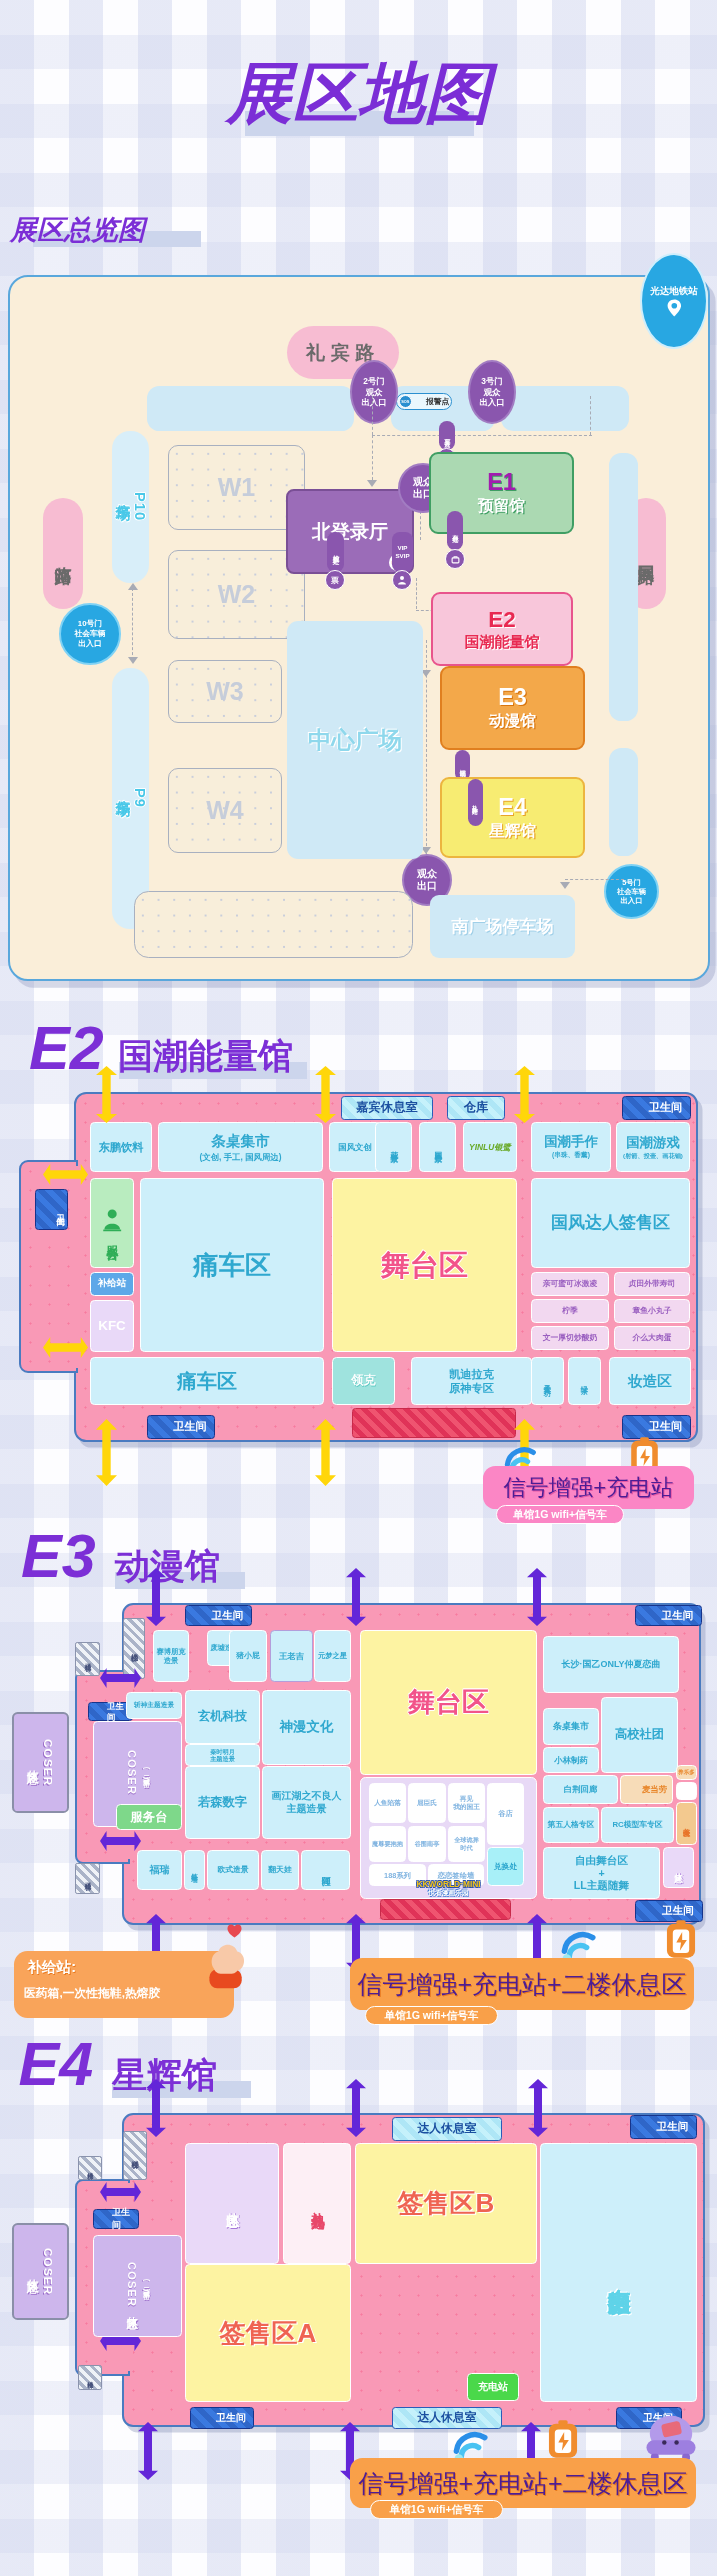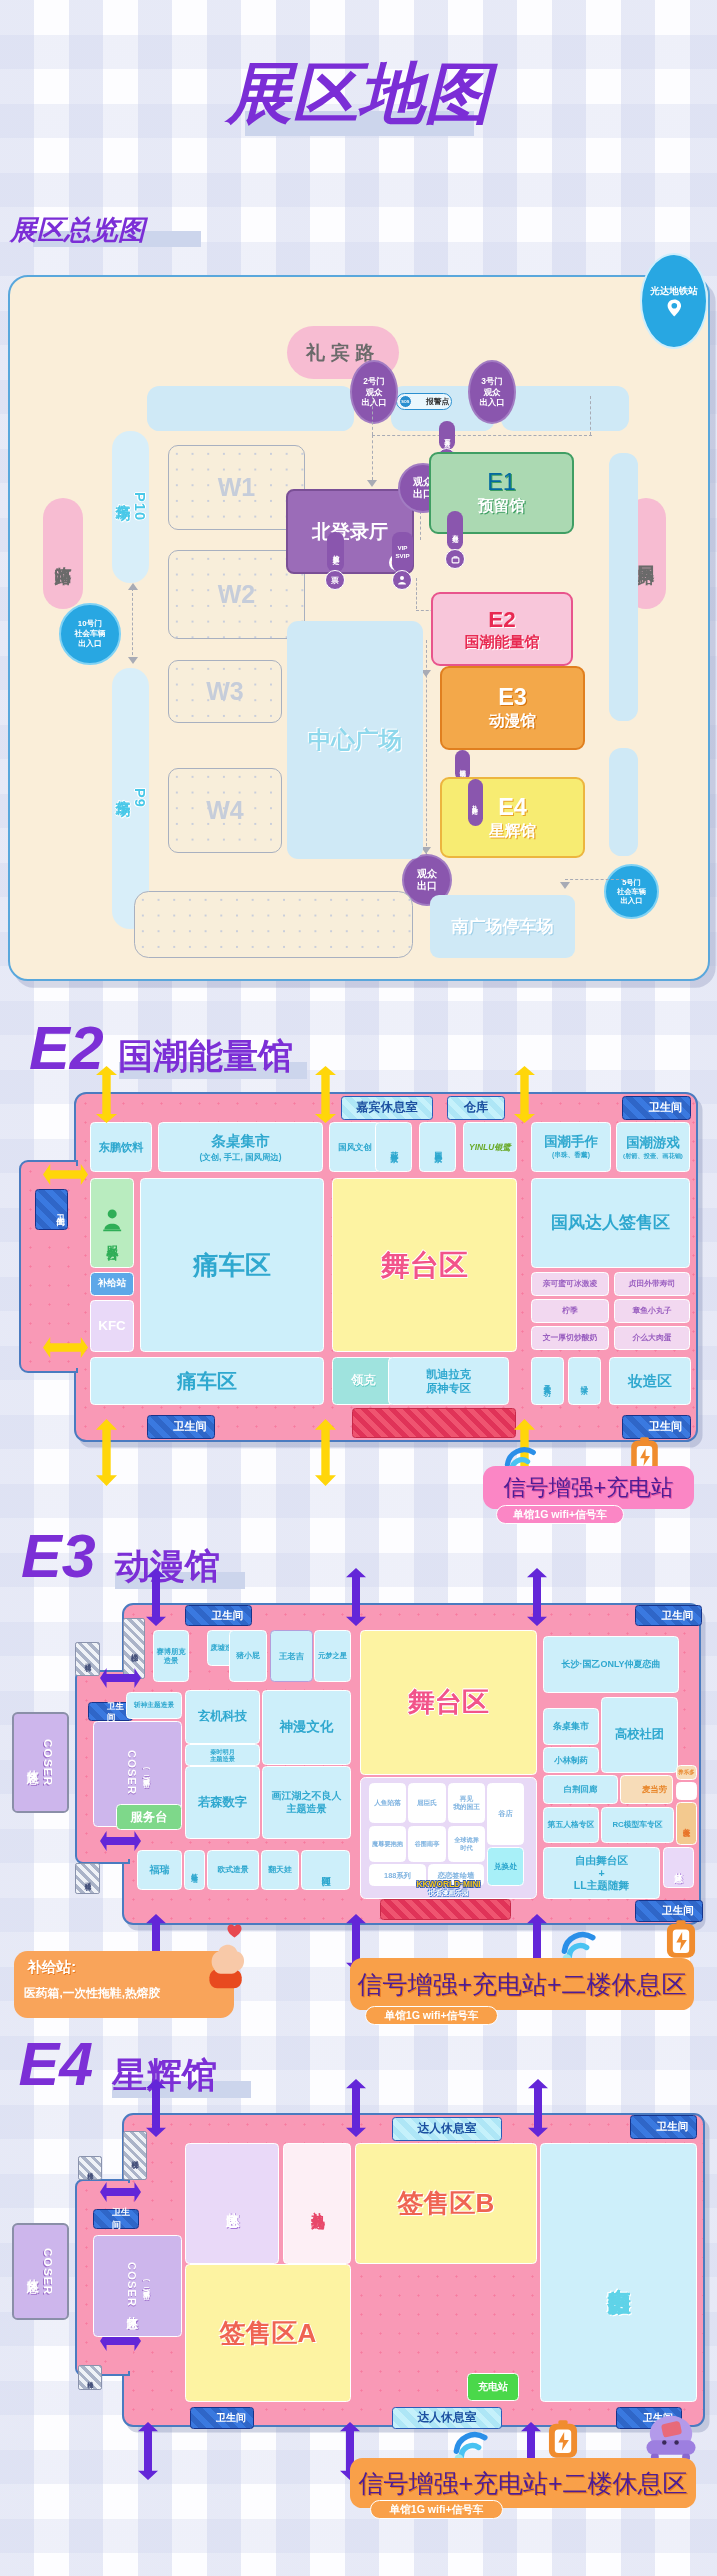--- a/index.html
+++ b/index.html
@@ -161,21 +161,21 @@
   </div>
 
   <div class="abs pill vert" style="left:439px;top:421px;width:15.7px;height:29px;font-size:6.2px;" data-bind="overview.points.ticket_point">票务点</div>
   <div class="abs pcirc" style="left:437px;top:448px;width:19px;height:19px;font-size:10px;font-style:italic;" data-bind="overview.points.info">i</div>
   <div class="abs gate" style="left:398px;top:463px;width:50px;height:50px;font-size:10px;" data-bind="overview.points.exit">观众
 出口</div>
   <div class="abs gate" style="left:402px;top:854px;width:50px;height:52px;font-size:10px;" data-bind="overview.points.exit">观众
 出口</div>
 
   <div class="abs flex col" style="left:429px;top:452px;width:145px;height:82px;background:#abd9b2;border:2.2px solid #3f9e63;border-radius:9px;">
-    <div style="font-size:23.5px;font-weight:400;color:#0369a1;text-shadow:1.1px 1.1px 0 #3f9e63;" data-bind="overview.areas.e1_code">E1</div>
+    <div style="font-size:23.5px;font-weight:700;color:#a21caf;text-shadow:1.1px 1.1px 0 #3f9e63;" data-bind="overview.areas.e1_code">E1</div>
     <div style="font-size:15.7px;font-weight:900;color:#fff;text-shadow:1.1px 1.1px 0 #3f9e63;" data-bind="overview.areas.e1_name">预留馆</div>
   </div>
   <div class="abs pill vert" style="left:447px;top:511px;width:15.7px;height:39px;font-size:6.2px;" data-bind="overview.points.bag">存包处</div>
   <div class="abs pcirc" style="left:445px;top:549px;width:20px;height:20px;">
     <svg width="9" height="9" viewBox="0 0 16 16">
         <rect x="2" y="5" width="12" height="9" rx="1.5" fill="none" stroke="#fff" stroke-width="2"></rect>
         <path d="M5.5 5 V3 h5 v2" fill="none" stroke="#fff" stroke-width="2"></path>
       </svg>
   </div>
   <div class="abs flex col" style="left:431px;top:592px;width:142px;height:74px;background:#f8c6da;border:2.2px solid #e8548c;border-radius:9px;">
@@ -259,21 +259,21 @@
   <div class="abs booth food" style="left:531px;top:1326px;width:78px;height:23.5px;font-size:7.8px;" data-bind="e2.rooms.food5">文一厚切炒酸奶</div>
   <div class="abs booth food" style="left:614px;top:1326px;width:76px;height:23.5px;font-size:7.8px;" data-bind="e2.rooms.food6">介么大肉蛋</div>
 
   <div class="abs flex" style="left:90px;top:1272px;width:44px;height:23.5px;background:#5da8e8;border:1.7px solid #fff;border-radius:4.5px;color:#fff;font-weight:800;font-size:9.5px;" data-bind="e2.rooms.supply">补给站</div>
   <div class="abs booth lav" style="left:90px;top:1300px;width:44px;height:52px;font-size:13.4px;color:#fff;" data-bind="e2.rooms.kfc">KFC</div>
 
   <div class="abs booth" style="left:90px;top:1357px;width:234px;height:48px;font-size:20px;" data-bind="e2.rooms.tongche2">痛车区</div>
   <div class="abs booth teal" style="left:332px;top:1357px;width:63px;height:48px;font-size:12.3px;">
       <span class="outline" style="color:#fff;text-shadow:0.6px 0.6px 0 #5bc8c2;" data-bind="e2.rooms.lynk">领克</span>
     </div>
-  <div class="abs booth" style="left:388px;top:1357px;width:121px;height:48px;font-size:11.2px;" data-bind="e2.rooms.cadillac">凯迪拉克
+  <div class="abs booth" style="left:411px;top:1357px;width:121px;height:48px;font-size:11.2px;" data-bind="e2.rooms.cadillac">凯迪拉克
 原神专区</div>
   <div class="abs booth" style="left:531px;top:1357px;width:32.5px;height:48px;">
       <span class="vert" style="font-size:7.3px;" data-bind="e2.rooms.panzi">盘子女人坊</span>
     </div>
   <div class="abs booth" style="left:568px;top:1357px;width:32.5px;height:48px;">
       <span class="vert" style="font-size:7.3px;" data-bind="e2.rooms.lvcha">绿茶</span>
     </div>
   <div class="abs booth" style="left:609px;top:1357px;width:82px;height:48px;font-size:14.6px;" data-bind="e2.rooms.makeup">妆造区</div>
 
   <div class="abs redhatch" style="left:352px;top:1408px;width:164px;height:30px;"></div>

